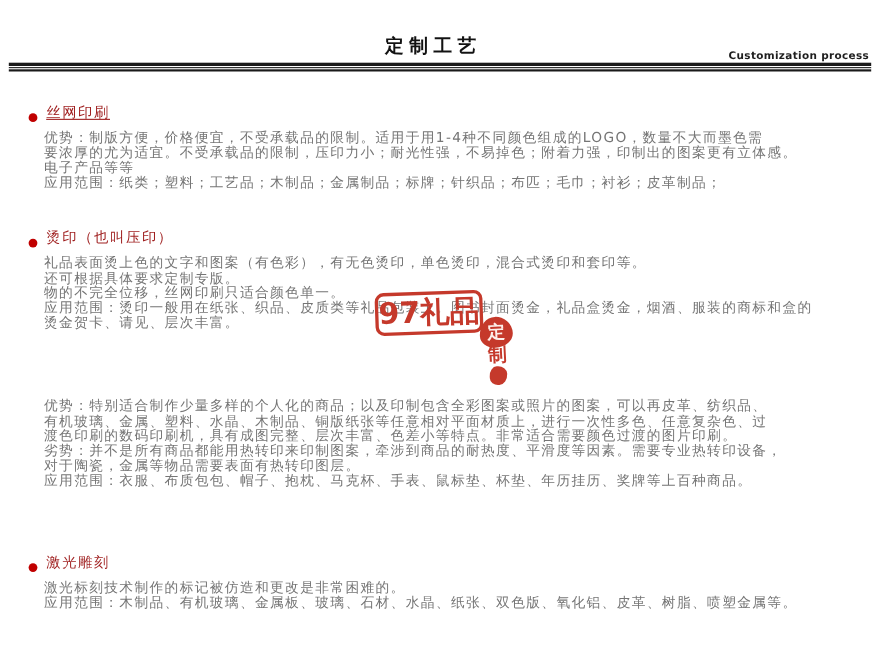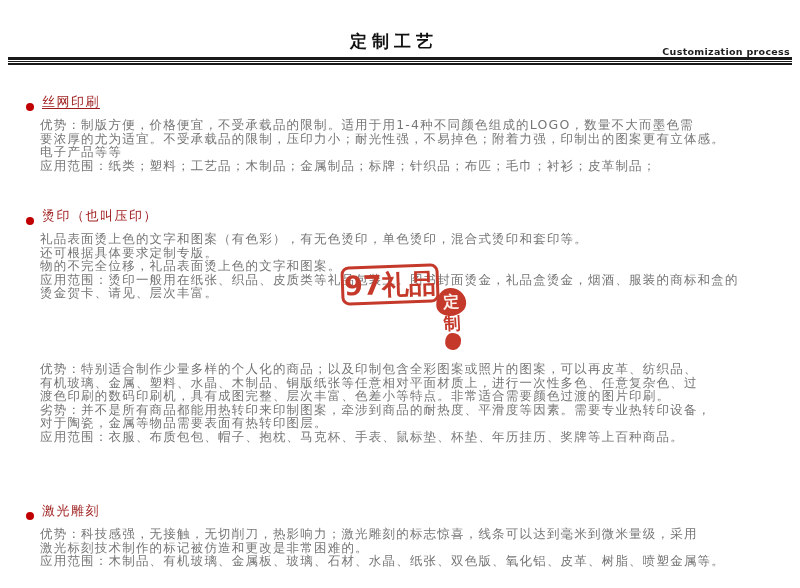--- a/index.html
+++ b/index.html
@@ -80,21 +80,21 @@
 </section>
 
 <section class="sec sec2">
   <div class="sec-title-row">
     <span class="bullet"></span>
     <span class="sec-title">烫印（也叫压印）</span>
   </div>
   <div class="sec-body">
     <div class="line">礼品表面烫上色的文字和图案（有色彩），有无色烫印，单色烫印，混合式烫印和套印等。</div>
     <div class="line">还可根据具体要求定制专版。</div>
-    <div class="line">物的不完全位移，礼品表面烫上色的文字和图案。</div>
+    <div class="line">物的不完全位移，丝网印刷只适合颜色单一。</div>
     <div class="line">应用范围：烫印一般用在纸张、织品、皮质类等礼品包装上。图书封面烫金，礼品盒烫金，烟酒、服装的商标和盒的</div>
     <div class="line">烫金贺卡、请见、层次丰富。</div>
   </div>
 </section>
 
 <section class="sec sec3">
   <div class="sec-body">
     <div class="line">优势：特别适合制作少量多样的个人化的商品；以及印制包含全彩图案或照片的图案，可以再皮革、纺织品、</div>
     <div class="line">有机玻璃、金属、塑料、水晶、木制品、铜版纸张等任意相对平面材质上，进行一次性多色、任意复杂色、过</div>
     <div class="line">渡色印刷的数码印刷机，具有成图完整、层次丰富、色差小等特点。非常适合需要颜色过渡的图片印刷。</div>
@@ -103,21 +103,20 @@
     <div class="line">应用范围：衣服、布质包包、帽子、抱枕、马克杯、手表、鼠标垫、杯垫、年历挂历、奖牌等上百种商品。</div>
   </div>
 </section>
 
 <section class="sec sec4">
   <div class="sec-title-row">
     <span class="bullet"></span>
     <span class="sec-title">激光雕刻</span>
   </div>
   <div class="sec-body">
-    <div class="line">优势：科技感强，无接触，无切削刀，热影响力；激光雕刻的标志惊喜，线条可以达到毫米到微米量级，采用</div>
     <div class="line">激光标刻技术制作的标记被仿造和更改是非常困难的。</div>
     <div class="line">应用范围：木制品、有机玻璃、金属板、玻璃、石材、水晶、纸张、双色版、氧化铝、皮革、树脂、喷塑金属等。</div>
   </div>
 </section>
 
 <div class="watermark-box">
   <span class="wm-text">97礼品</span>
 </div>
 <div class="seal">
   <div class="seal-bulb">定</div>

